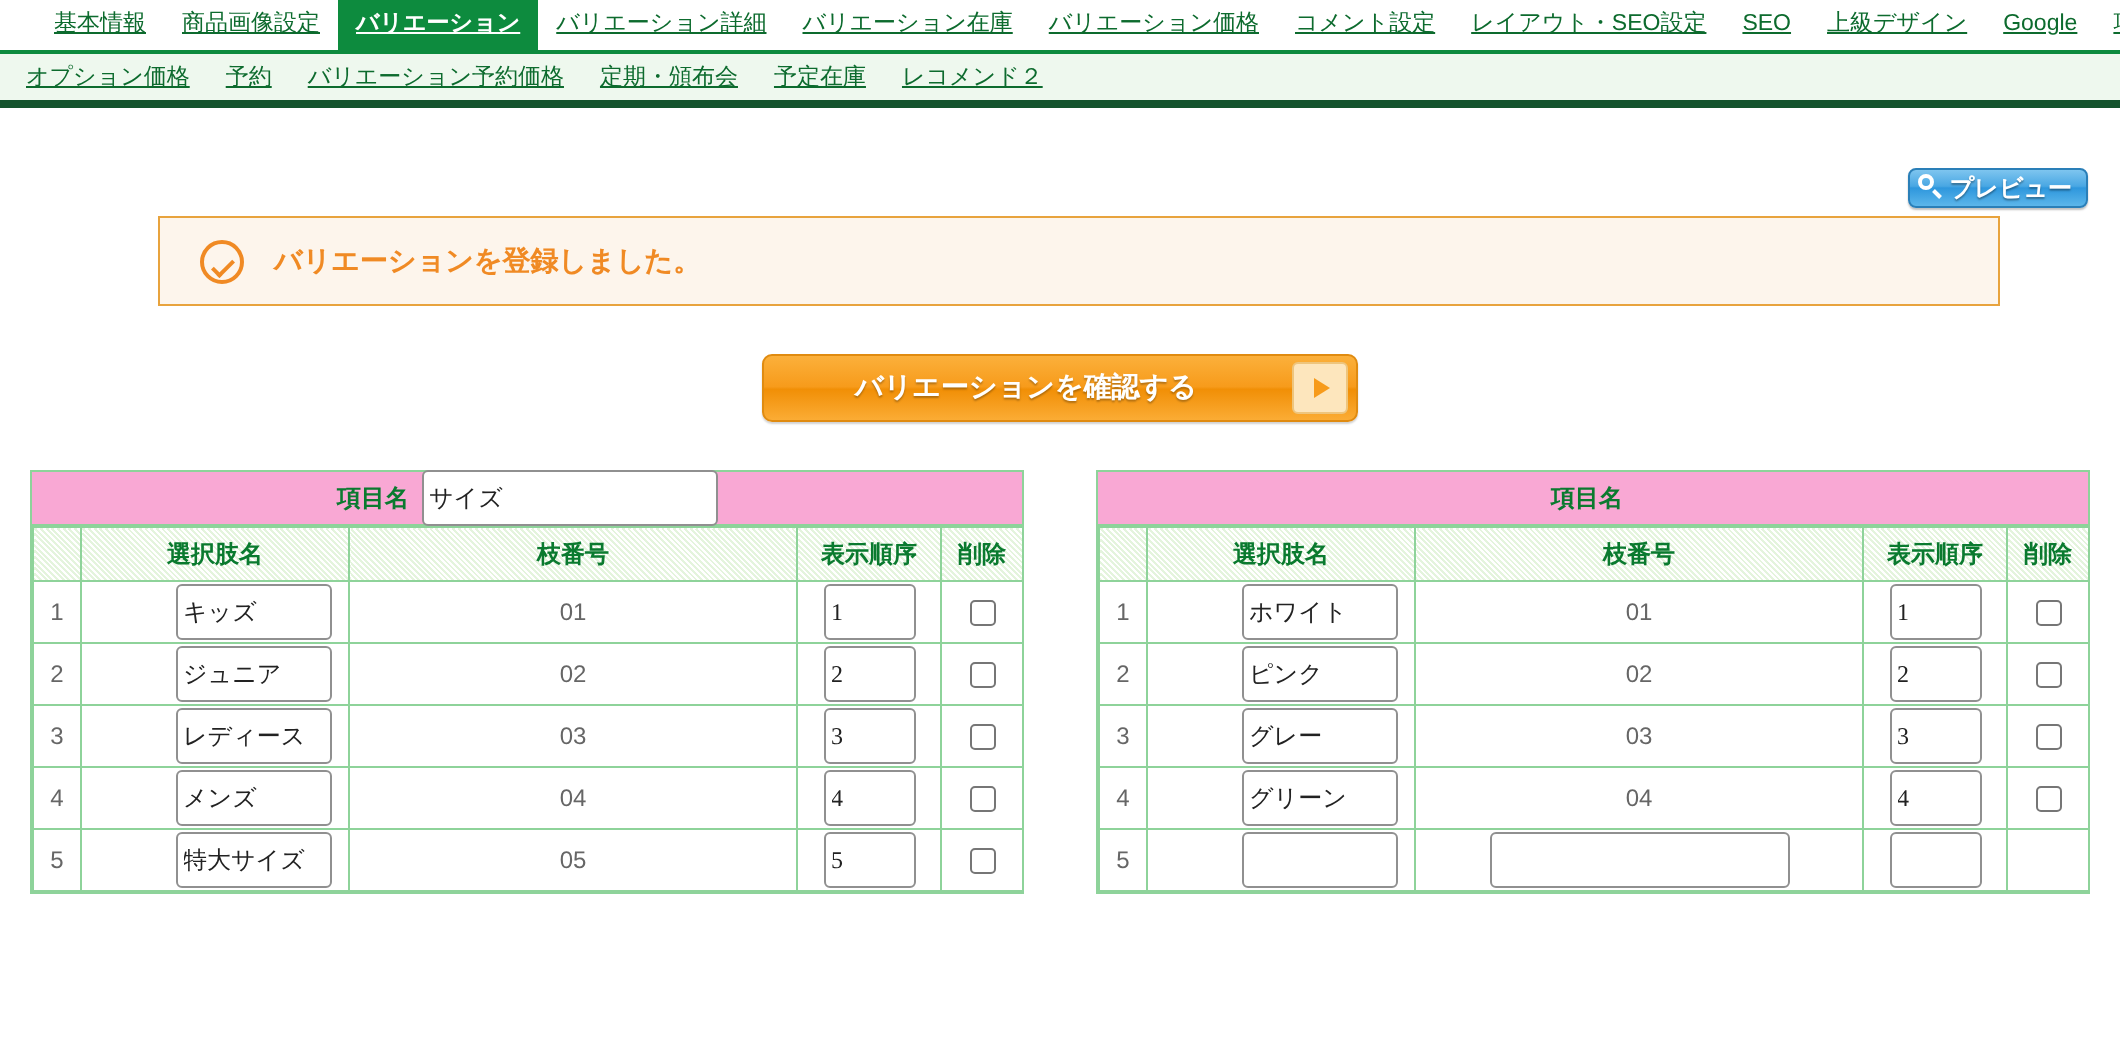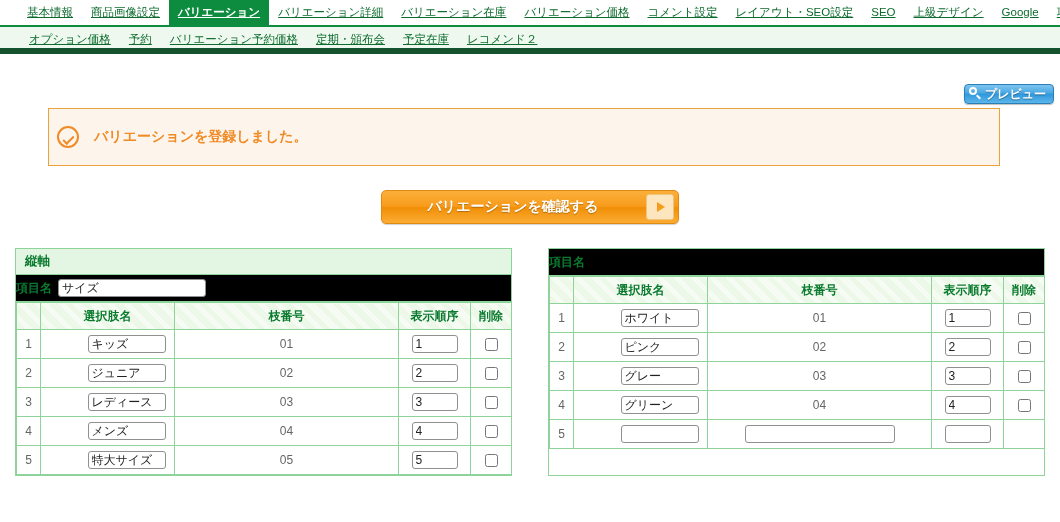--- a/index.html
+++ b/index.html
@@ -25,22 +25,22 @@
     height: 27px;
     box-sizing: border-box;
     white-space: nowrap;
   }
   .tabbar.row1 {
     border-bottom: 2px solid #0d8b3e;
     background: #ffffff;
   }
   .tabbar.row2 {
     background: #eef8ee;
-    border-bottom: 6px solid #14532d;
-    padding-left: 20px;
+    border-bottom: 4px solid #14532d;
+    padding-left: 4px;
     height: 27px;
   }
   .tab {
     display: inline-block;
     height: 25px;
     line-height: 25px;
     padding: 0 9px;
     font-size: 11.5px;
     color: #0d6b2e;
     text-decoration: underline;
@@ -51,21 +51,21 @@
   .tab.active {
     background: #0d8b3e;
     color: #ffffff;
     font-weight: bold;
   }
   .tabbar.row2 .tab { color: #0d6b2e; }
 
   
   .preview-wrap {
     position: absolute;
-    right: 6px;
+    right: 16px;
     top: 84px;
   }
   .preview-btn {
     display: inline-flex;
     align-items: center;
     gap: 2px;
     background: linear-gradient(to bottom, #7ec5ef 0%, #49a7e3 45%, #2e97dd 50%, #5cb6ea 100%);
     border: 1px solid #2a7fb8;
     border-radius: 4px;
     padding: 2px 7px 2px 4px;
@@ -99,27 +99,27 @@
     left: 7px; top: 9px;
   }
 
   
   .content {
     position: relative;
     padding: 0 14px;
   }
 
   .notice {
-    margin: 54px 46px 0 34px;
+    margin: 54px 46px 0 65px;
     border: 1px solid #e8a33d;
     background: #fdf5ec;
-    height: 58px;
-    display: flex;
-    align-items: center;
-    padding-left: 8px;
+    height: 45px;
+    display: flex;
+    align-items: center;
+    padding-left: 20px;
     box-sizing: border-box;
   }
   .notice-icon {
     width: 22px; height: 22px;
     border: 2px solid #f08a24;
     border-radius: 50%;
     position: relative;
     flex: 0 0 22px;
     box-sizing: border-box;
   }
@@ -226,43 +226,43 @@
     background: #e3f5e3;
     color: #0a7a2f;
     font-weight: bold;
     font-size: 12.5px;
     height: 25px;
     line-height: 25px;
     padding-left: 9px;
     border-bottom: 1px solid #8ed39a;
   }
   .axis-name-row {
-    background: #000000;
+    background: #f9a8d4;
     height: 26px;
     display: flex;
     align-items: center;
-    justify-content: flex-start;
+    justify-content: center;
     border-bottom: 1px solid #8ed39a;
   }
   .axis-name-label {
     color: #0a7a2f;
     font-weight: bold;
     font-size: 12px;
     margin-right: 6px;
   }
   input[type=text] {
-    font-family: Liberation Sans, sans-serif;
+    font-family: Liberation Serif, serif;
     font-size: 12px;
     border: 1px solid #909090;
     border-radius: 3px;
     padding: 1px 3px;
     color: #222222;
     background: #ffffff;
     box-sizing: border-box;
-    height: 18px;
+    height: 28px;
   }
   .inp-itemname { width: 148px; }
   .inp-choice   { width: 78px; margin-left: 38px; }
   .inp-order    { width: 46px; }
   .inp-branch   { width: 150px; }
 
   table.axis {
     border-collapse: collapse;
     width: 100%;
     table-layout: fixed;
@@ -326,21 +326,20 @@
     <div class="cta-btn">
       <span class="cta-label">バリエーションを確認する</span>
       <span class="cta-arrow"></span>
     </div>
   </div>
 
 
   <div class="axes">
 
     <div class="axis-panel">
-      <div class="axis-title">縦軸</div>
       <div class="axis-name-row">
         <span class="axis-name-label">項目名</span>
         <input type="text" class="inp-itemname" value="サイズ" style="">
       </div>
       <table class="axis">
         <colgroup>
           <col class="col-idx">
             <col class="col-choice">
             <col class="col-branch">
             <col class="col-order">

